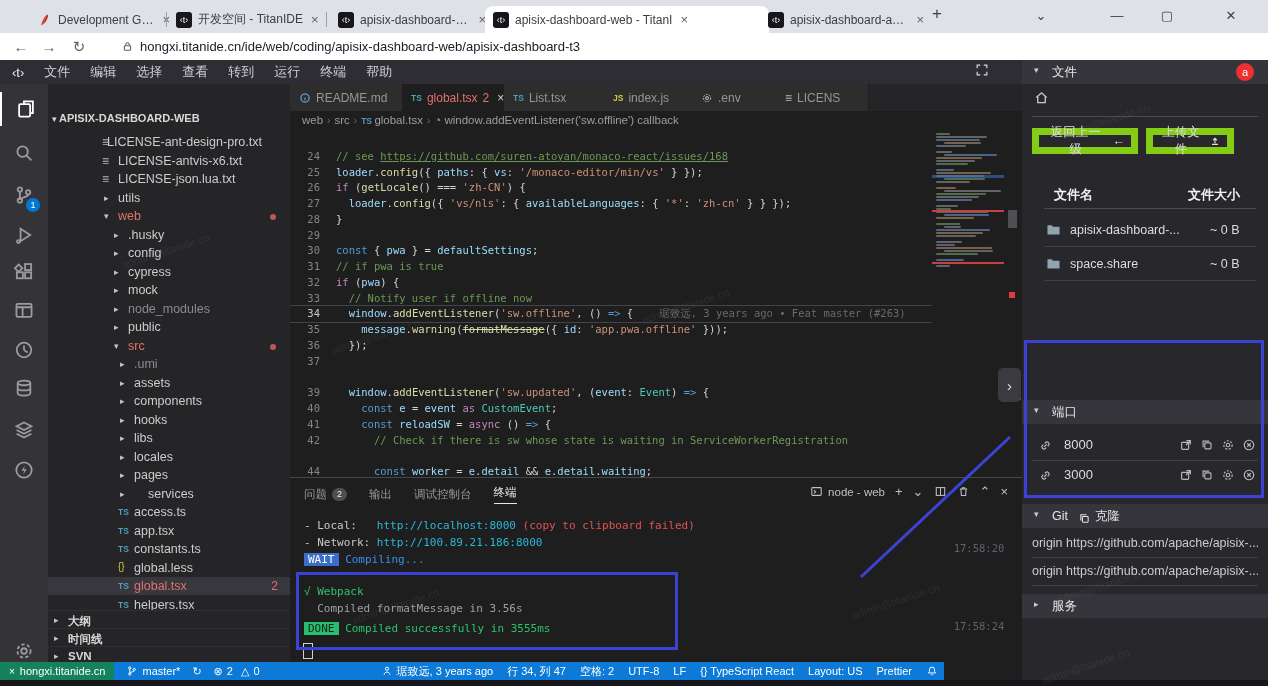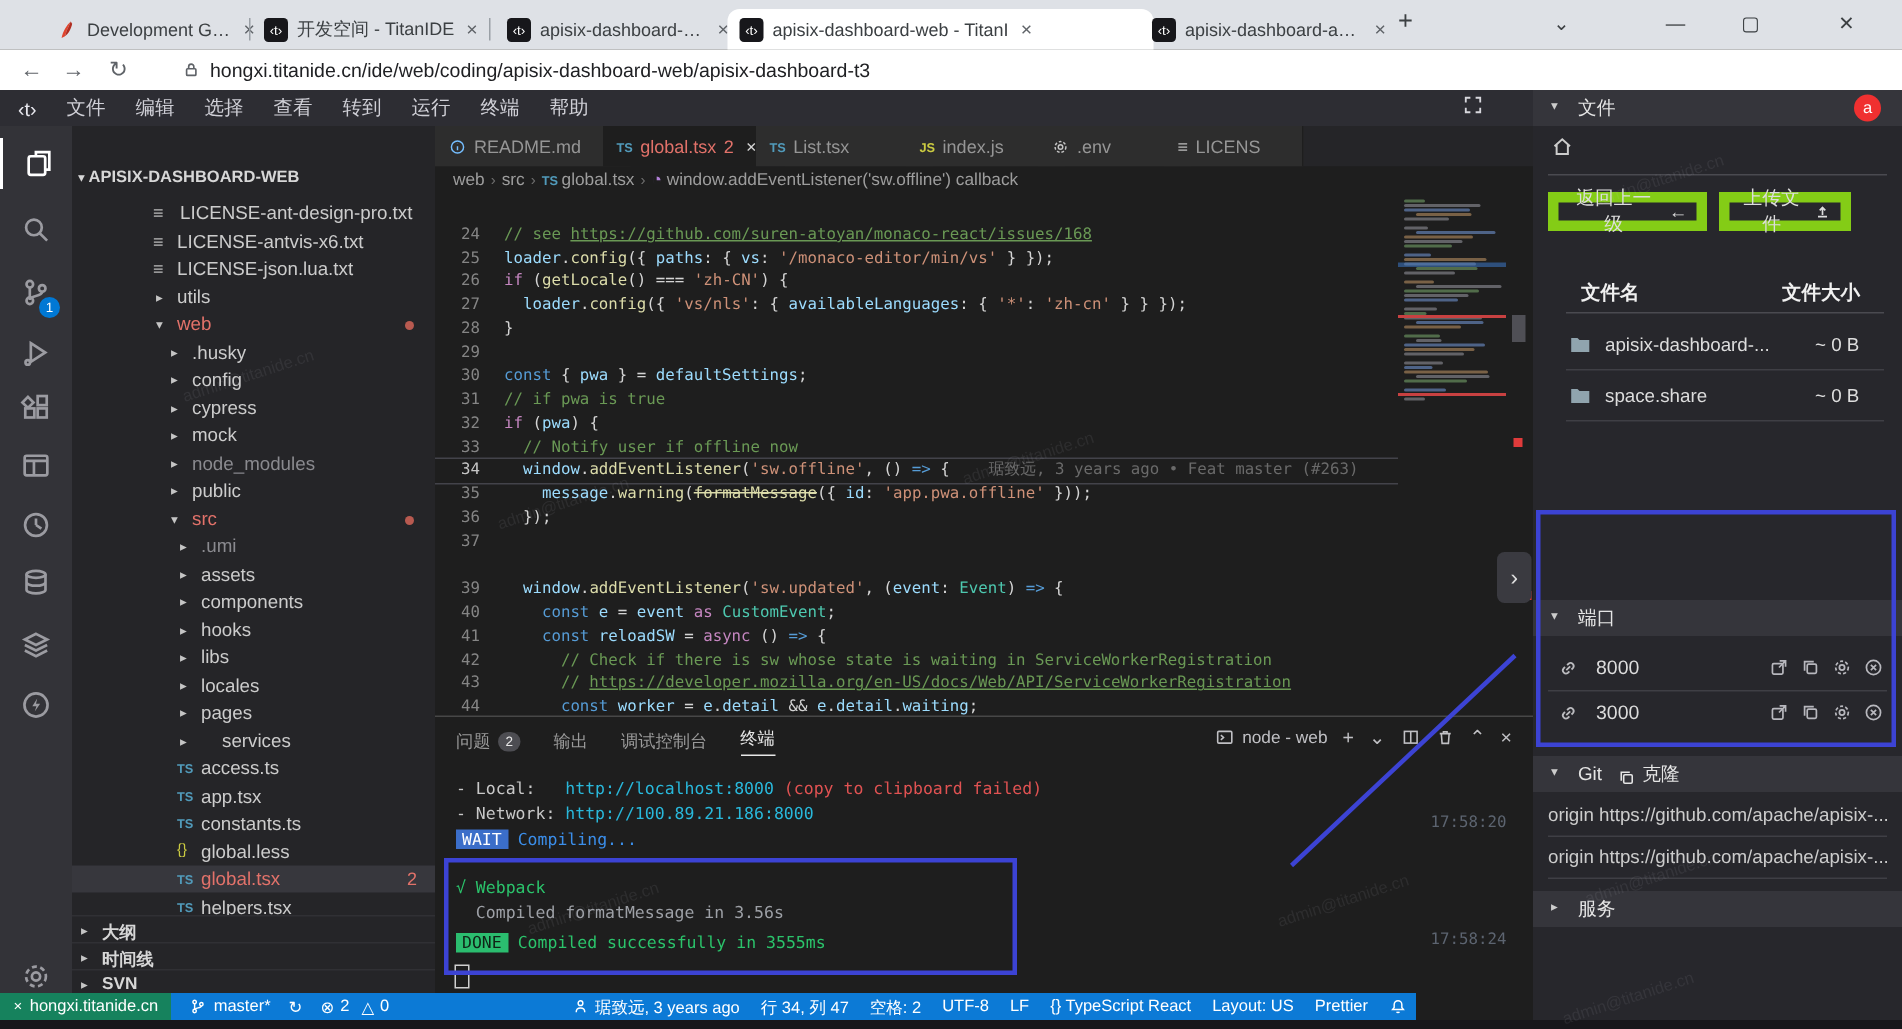--- a/index.html
+++ b/index.html
@@ -319,21 +319,21 @@
       </div>
     </div>
 
   <div class="abs explorer">
     <div class="exp-root">
       <span style="font-size:9px;font-weight:normal">▾ </span><span>APISIX-DASHBOARD-WEB</span>
     </div>
     <div id="tree">
         <div class="tree-row" style="top: 49px;">
           <span class="fic" style="left: 54px; color: rgb(184, 184, 184); font-size: 12px;">≡</span>
-          <span class="lbl" style="left: 72px; text-align: center;">LICENSE-ant-design-pro.txt</span>
+          <span class="lbl" style="left: 59px; text-align: center;">LICENSE-ant-design-pro.txt</span>
         </div>
         <div class="tree-row" style="top: 67.5px;">
           <span class="fic" style="left: 54px; color: rgb(184, 184, 184); font-size: 12px;">≡</span>
           <span class="lbl" style="left: 70px;">LICENSE-antvis-x6.txt</span>
         </div>
         <div class="tree-row" style="top: 86px;">
           <span class="fic" style="left: 54px; color: rgb(184, 184, 184); font-size: 12px;">≡</span>
           <span class="lbl" style="left: 70px;">LICENSE-json.lua.txt</span>
         </div>
         <div class="tree-row" style="top: 104.5px;">
@@ -552,21 +552,20 @@
       <div class="cl" style="top: 145.93px;"><span class="num">32</span><span class="ct2"><span class="tok ct">if</span><span class="tok pl"> (</span><span class="tok vr">pwa</span><span class="tok pl">) {</span></span></div>
       <div class="cl" style="top: 161.7px;"><span class="num">33</span><span class="ct2"><span class="tok cm">  // Notify user if offline now</span></span></div>
       <div class="cl cur" style="top: 177.47px;"><span class="num">34</span><span class="ct2"><span class="tok pl">  </span><span class="tok vr">window</span><span class="tok pl">.</span><span class="tok fn">addEventListener</span><span class="tok pl">(</span><span class="tok st">'sw.offline'</span><span class="tok pl">, () </span><span class="tok kw">=&gt;</span><span class="tok pl"> {</span><span class="blame">琚致远, 3 years ago • Feat master (#263)</span></span></div>
       <div class="cl" style="top: 193.24px;"><span class="num">35</span><span class="ct2"><span class="tok pl">    </span><span class="tok vr">message</span><span class="tok pl">.</span><span class="tok fn">warning</span><span class="tok pl">(</span><span class="tok fn sk">formatMessage</span><span class="tok pl">({ </span><span class="tok vr">id</span><span class="tok pl">: </span><span class="tok st">'app.pwa.offline'</span><span class="tok pl"> }));</span></span></div>
       <div class="cl" style="top: 209.01px;"><span class="num">36</span><span class="ct2"><span class="tok pl">  });</span></span></div>
       <div class="cl" style="top: 224.78px;"><span class="num">37</span><span class="ct2"></span></div>
       <div class="cl" style="top: 256.32px;"><span class="num">39</span><span class="ct2"><span class="tok pl">  </span><span class="tok vr">window</span><span class="tok pl">.</span><span class="tok fn">addEventListener</span><span class="tok pl">(</span><span class="tok st">'sw.updated'</span><span class="tok pl">, (</span><span class="tok vr">event</span><span class="tok pl">: </span><span class="tok ty">Event</span><span class="tok pl">) </span><span class="tok kw">=&gt;</span><span class="tok pl"> {</span></span></div>
       <div class="cl" style="top: 272.09px;"><span class="num">40</span><span class="ct2"><span class="tok pl">    </span><span class="tok kw">const</span><span class="tok pl"> </span><span class="tok vr">e</span><span class="tok pl"> = </span><span class="tok vr">event</span><span class="tok pl"> </span><span class="tok ct">as</span><span class="tok pl"> </span><span class="tok ty">CustomEvent</span><span class="tok pl">;</span></span></div>
       <div class="cl" style="top: 287.86px;"><span class="num">41</span><span class="ct2"><span class="tok pl">    </span><span class="tok kw">const</span><span class="tok pl"> </span><span class="tok vr">reloadSW</span><span class="tok pl"> = </span><span class="tok ct">async</span><span class="tok pl"> () </span><span class="tok kw">=&gt;</span><span class="tok pl"> {</span></span></div>
       <div class="cl" style="top: 303.63px;"><span class="num">42</span><span class="ct2"><span class="tok cm">      // Check if there is sw whose state is waiting in ServiceWorkerRegistration</span></span></div>
-      <div class="cl" style="top: 319.4px;"><span class="num">43</span><span class="ct2"><span class="tok cm">      // </span><span class="tok cm u">https://developer.mozilla.org/en-US/docs/Web/API/ServiceWorkerRegistration</span></span></div>
       <div class="cl" style="top: 335.17px;"><span class="num">44</span><span class="ct2"><span class="tok pl">      </span><span class="tok kw">const</span><span class="tok pl"> </span><span class="tok vr">worker</span><span class="tok pl"> = </span><span class="tok vr">e</span><span class="tok pl">.</span><span class="tok vr">detail</span><span class="tok pl"> &amp;&amp; </span><span class="tok vr">e</span><span class="tok pl">.</span><span class="tok vr">detail</span><span class="tok pl">.</span><span class="tok vr">waiting</span><span class="tok pl">;</span></span></div>
     </div>
 
   <div class="abs minimap" id="minimap">
       <div class="mmbar" style="top: 4px; left: 4px; width: 14px; background: rgb(90, 122, 82); opacity: 0.85;"></div>
       <div class="mmbar" style="top: 7px; left: 4px; width: 51px; background: rgb(111, 111, 116); opacity: 0.85;"></div>
       <div class="mmbar" style="top: 10px; left: 4px; width: 44px; background: rgb(87, 112, 154); opacity: 0.85;"></div>
       <div class="mmbar" style="top: 13px; left: 12px; width: 37px; background: rgb(138, 109, 78); opacity: 0.85;"></div>
       <div class="mmbar" style="top: 16px; left: 4px; width: 30px; background: rgb(111, 111, 116); opacity: 0.85;"></div>
       <div class="mmbar" style="top: 22px; left: 4px; width: 16px; background: rgb(111, 111, 116); opacity: 0.85;"></div>

